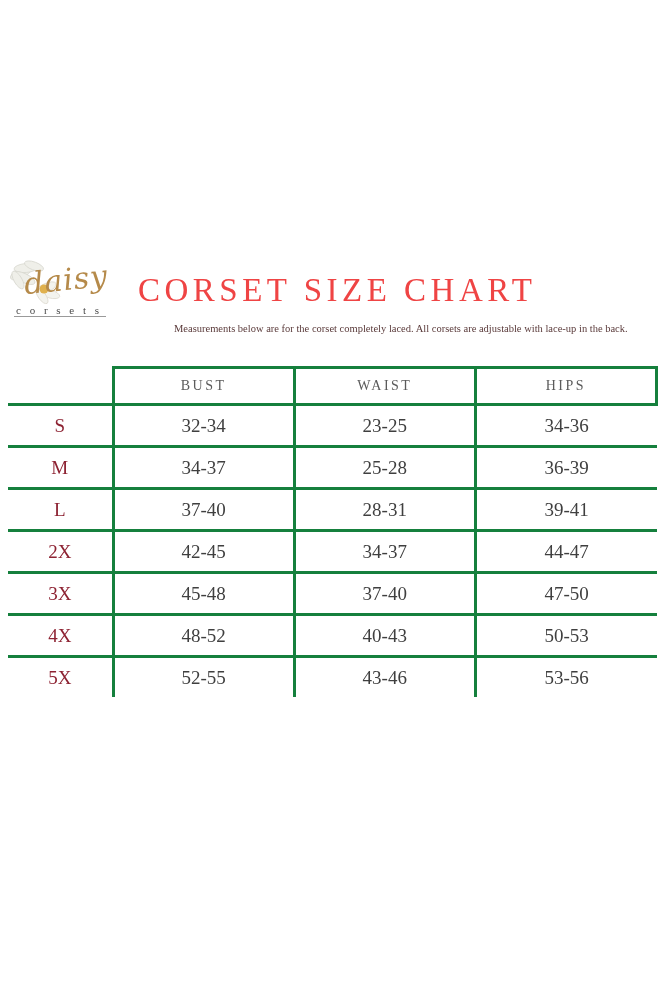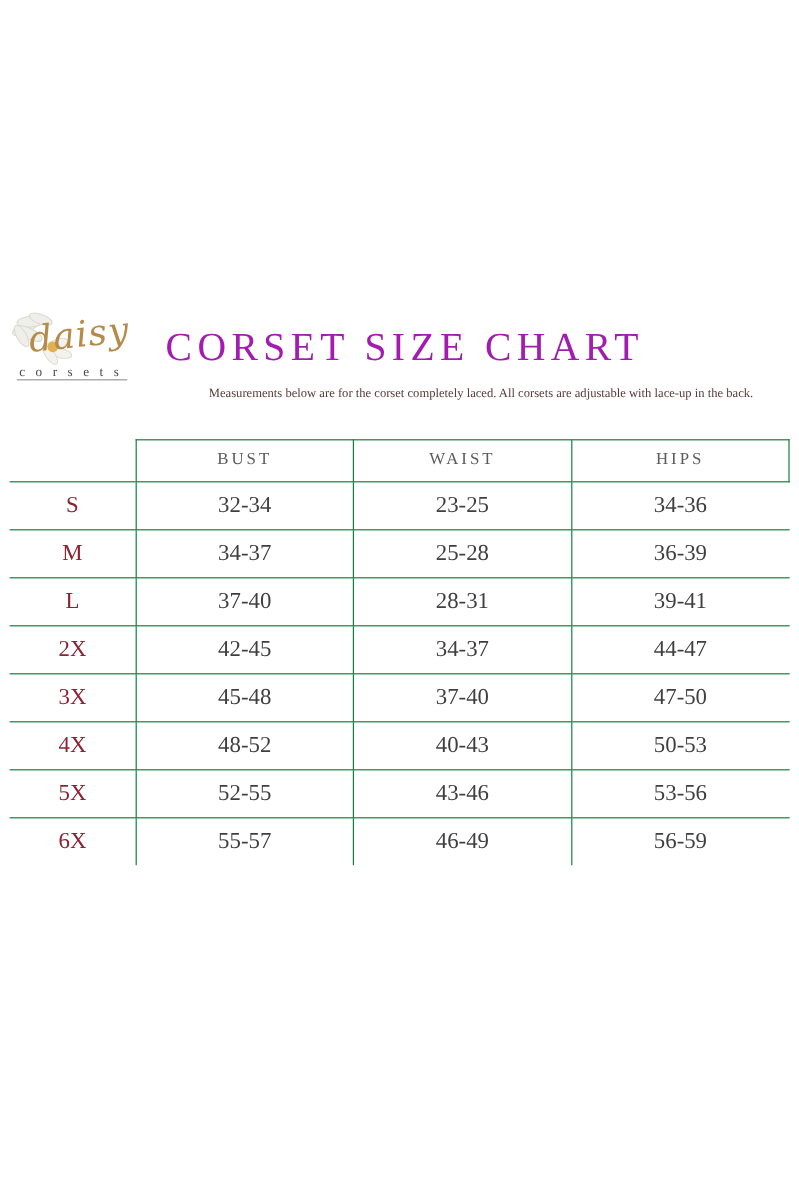--- a/index.html
+++ b/index.html
@@ -77,21 +77,21 @@
     white-space: nowrap;
   }
 
   .title {
     position: absolute;
     left: 138px;
     top: 24px;
     font-family: "Liberation Serif", serif;
     font-size: 33px;
     letter-spacing: 4.5px;
-    color: #a21caf;
+    color: #ef4444;
     white-space: nowrap;
   }
   .subtitle {
     position: absolute;
     left: 138px;
     top: 75px;
     font-family: "Liberation Serif", serif;
     font-size: 10.5px;
     color: #5a3a3a;
     white-space: nowrap;
@@ -99,21 +99,21 @@
   }
 
   
   table.size-chart {
     border-collapse: collapse;
     width: 650px;
     margin: 8px 0 0 8px;
     table-layout: fixed;
   }
   table.size-chart td, table.size-chart th {
-    border: 1px solid #15803d;
+    border: 3px solid #15803d;
     padding: 0;
     text-align: center;
     vertical-align: middle;
   }
   .col-size { width: 105px; }
   .col-meas { width: 181px; }
 
   thead th {
     height: 34px;
     font-weight: normal;
@@ -230,23 +230,17 @@
           <td>48-52</td>
           <td>40-43</td>
           <td>50-53</td>
         </tr>
         <tr>
           <td class="size-cell">5X</td>
           <td>52-55</td>
           <td>43-46</td>
           <td>53-56</td>
         </tr>
-        <tr>
-          <td class="size-cell">6X</td>
-          <td>55-57</td>
-          <td>46-49</td>
-          <td>56-59</td>
-        </tr>
       </tbody>
     </table>
 
   </div>
 </div>
 
 </body></html>

